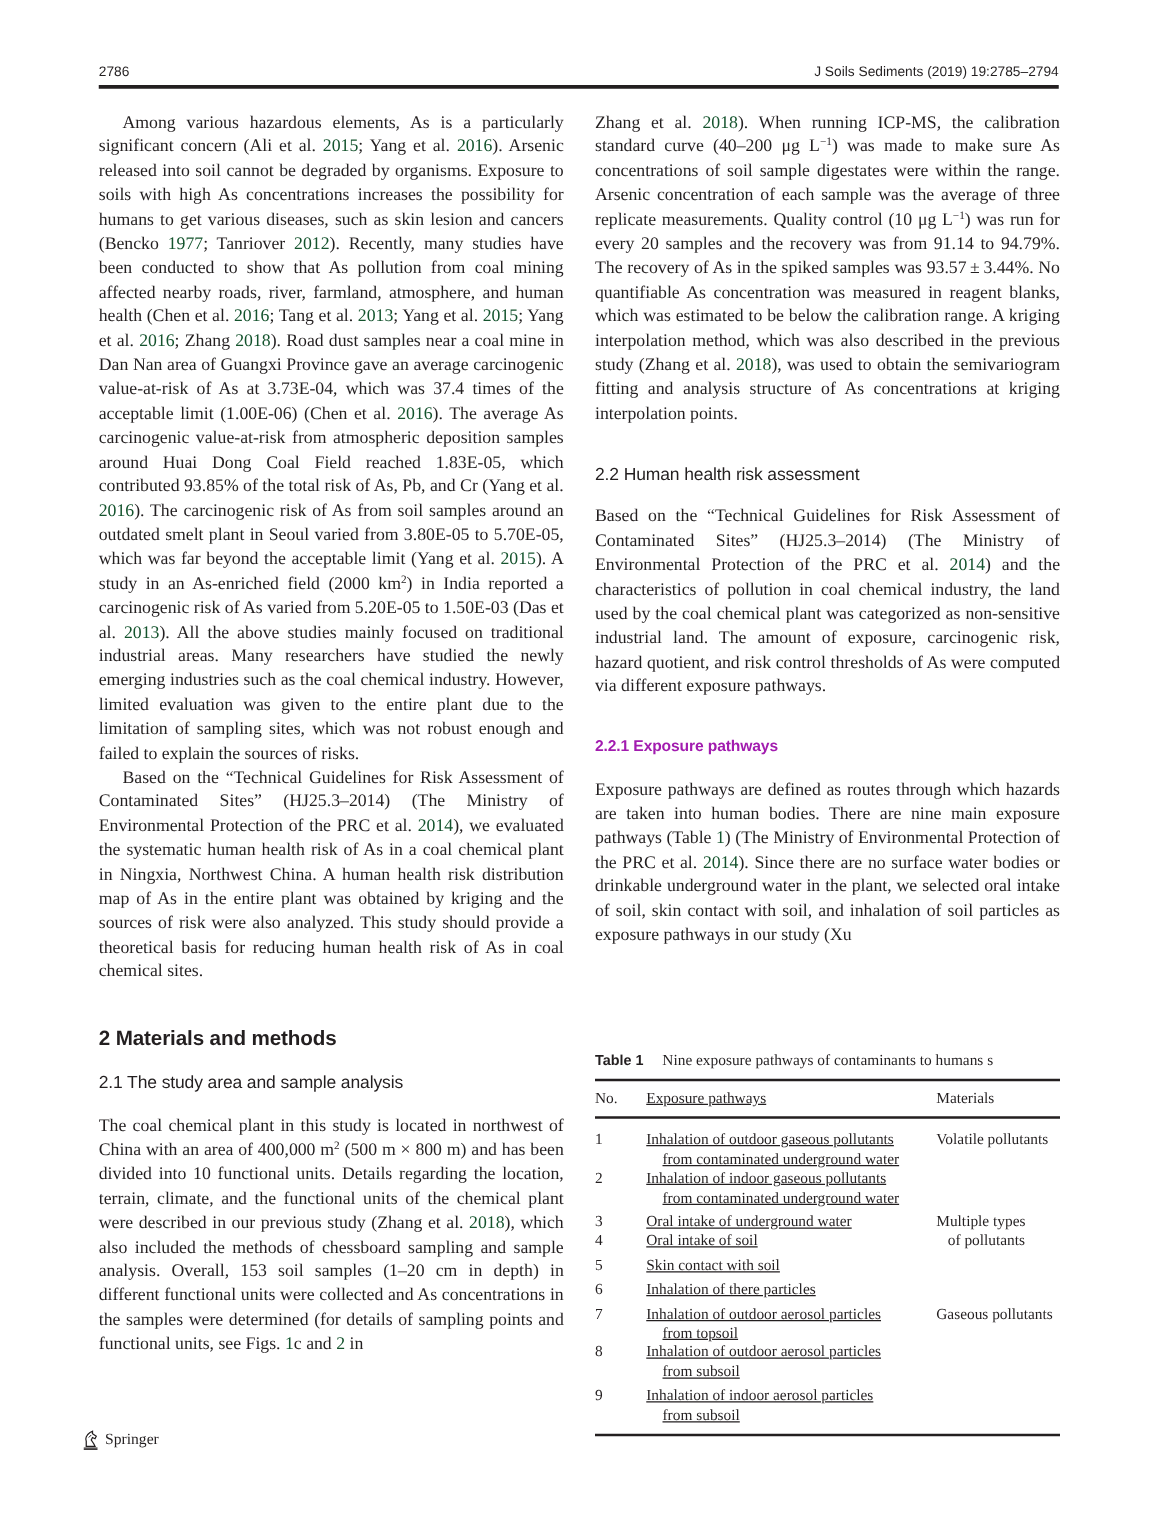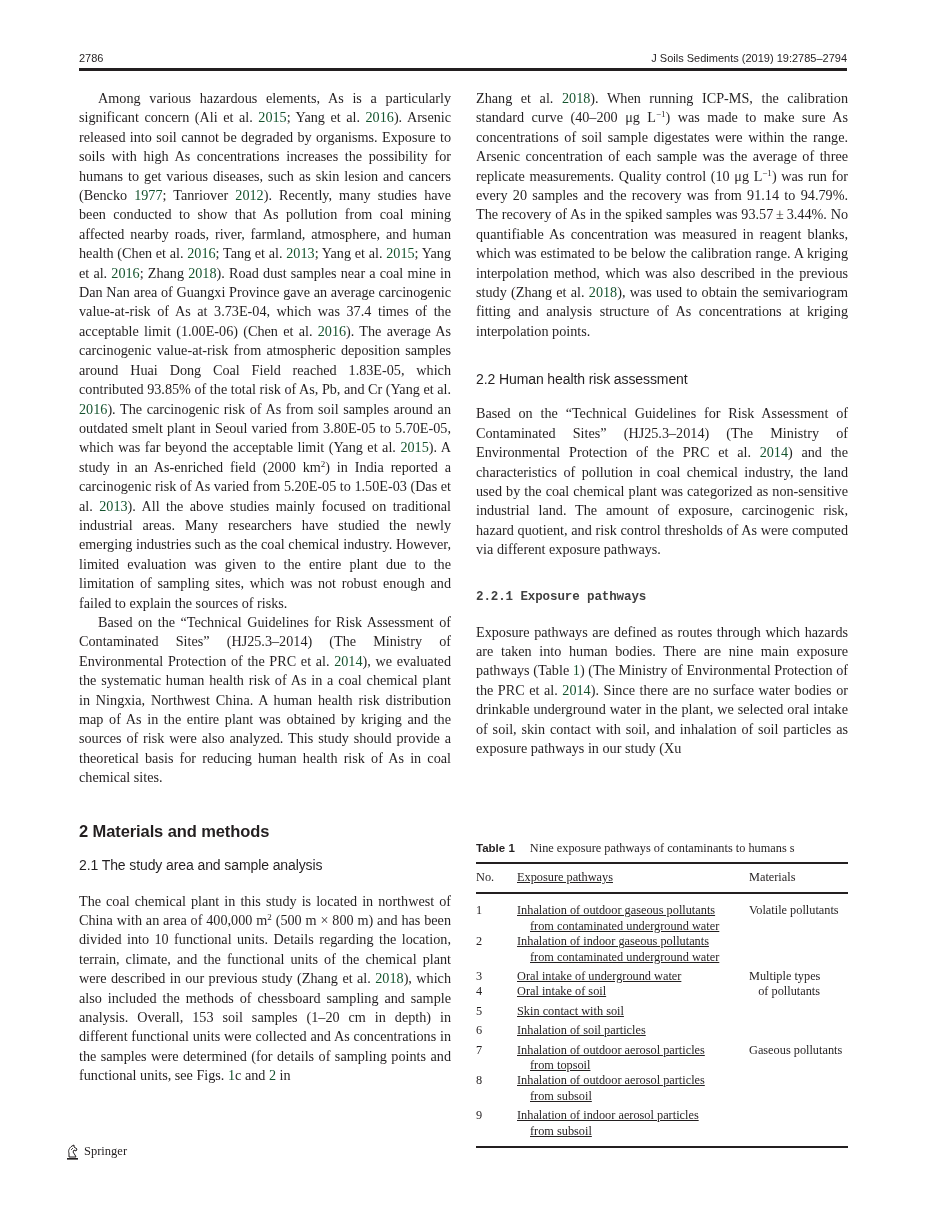--- a/index.html
+++ b/index.html
@@ -16,21 +16,21 @@
   .col-left { left: 79px; }
   .col-right { left: 476px; }
 
   p.body { font-size: 14.2px; line-height: 19.4px; text-align: justify; hyphens: manual; }
   p.indent { text-indent: 19px; }
   .link { color: #14532d; cursor: pointer; }
   sup { font-size: 9px; line-height: 0; vertical-align: 5px; }
 
   h2.sec { font-family: "Liberation Sans", sans-serif; font-weight: bold; font-size: 16.5px; color: #231f20; letter-spacing: -0.1px; }
   h3.sub { font-family: "Liberation Sans", sans-serif; font-weight: normal; font-size: 14px; color: #231f20; letter-spacing: -0.1px; }
-  h4.subsub { font-family: Liberation Mono, monospace; font-weight: bold; font-size: 12.5px; color: #404040; letter-spacing: -0.1px; }
+  h4.subsub { font-family: Liberation Sans, sans-serif; font-weight: bold; font-size: 12.5px; color: #a21caf; letter-spacing: -0.1px; }
 
   .table-wrap { position: absolute; left: 476px; top: 840px; width: 372px; }
   .tcap { font-size: 12.3px; line-height: 16px; }
   .tcap .tlabel { font-family: "Liberation Sans", sans-serif; font-weight: bold; font-size: 11.5px; margin-right: 12px; }
   .rule-thick { height: 2px; background: #231f20; }
   table.t1 { width: 100%; border-collapse: collapse; font-size: 12.3px; line-height: 15.4px; }
   table.t1 th { font-weight: normal; text-align: left; padding: 6px 0 7px 0; }
   table.t1 td { vertical-align: top; padding: 0; }
   .cno { width: 41px; }
   .cpath { width: 232px; text-decoration: underline; }
@@ -124,21 +124,21 @@
             <div>Skin contact with soil</div>
           </td>
           <td style="white-space:pre;"></td>
         </tr>
         <tr class="gap">
           <td colspan="3"></td>
         </tr>
         <tr>
           <td class="cno">6</td>
           <td class="cpath">
-            <div>Inhalation of soil particles</div>
+            <div>Inhalation of there particles</div>
           </td>
           <td style="white-space:pre;"></td>
         </tr>
         <tr class="gap">
           <td colspan="3"></td>
         </tr>
         <tr>
           <td class="cno">7</td>
           <td class="cpath">
             <div>Inhalation of outdoor aerosol particles</div>

